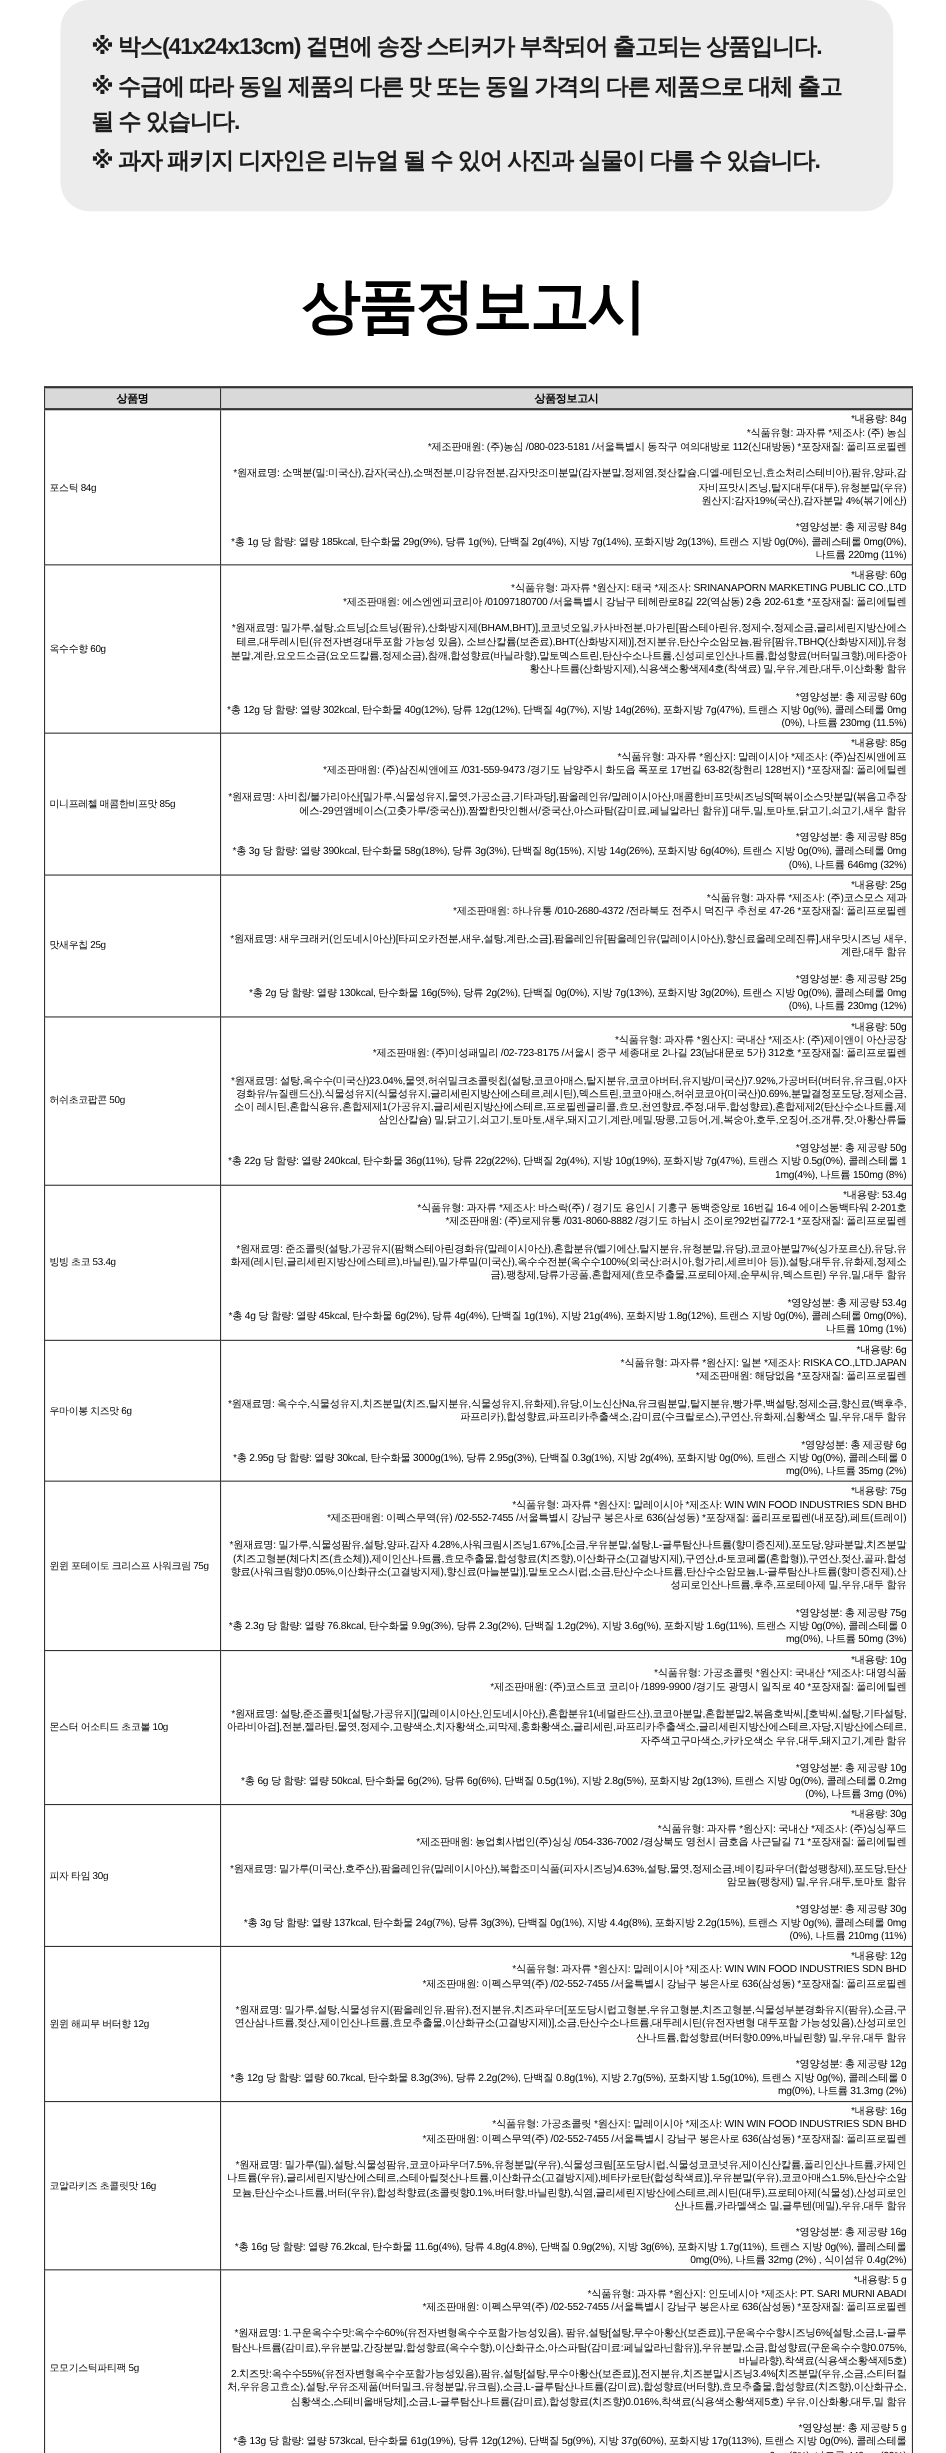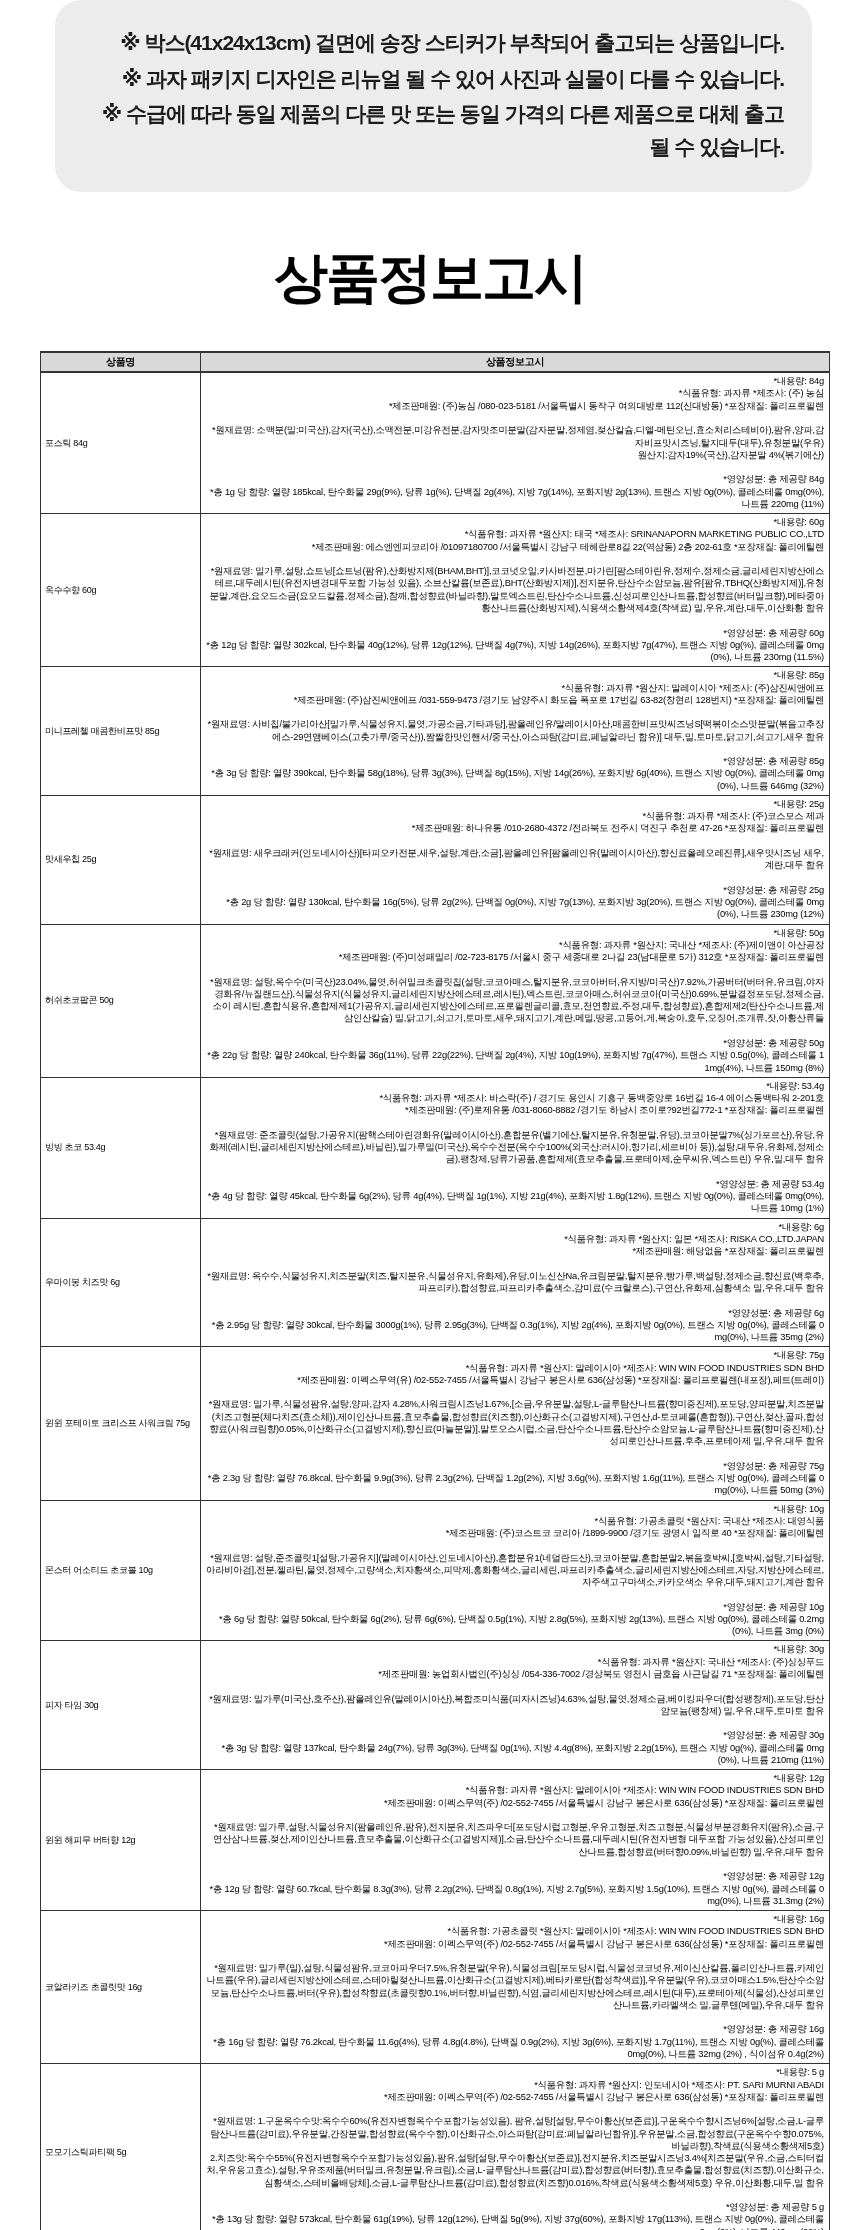--- a/index.html
+++ b/index.html
@@ -16,21 +16,20 @@
     padding:24px 28px 26px 28px;
     box-sizing:border-box;
   }
   .notice-line {
     font-size:21px;
     font-weight:600;
     color:#1c1c1c;
     letter-spacing:-1px;
     margin:3px 0;
     line-height:1.55;
-    text-align:right;
   }
   .page-title {
     text-align:center;
     font-size:54px;
     font-weight:900;
     letter-spacing:-2px;
     margin:50px 0 36px 0;
     color:#000;
   }
   .info-table {
@@ -69,22 +68,22 @@
     word-break:break-all;
     letter-spacing:-0.2px;
     text-align:right;
   }
 </style>
 </head>
 <body>
 
 <div class="notice-box">
   <p class="notice-line">※ 박스(41x24x13cm) 겉면에 송장 스티커가 부착되어 출고되는 상품입니다.</p>
+  <p class="notice-line">※ 수급에 따라 동일 제품의 다른 맛 또는 동일 가격의 다른 제품으로 대체 출고 될 수 있습니다.</p>
   <p class="notice-line">※ 과자 패키지 디자인은 리뉴얼 될 수 있어 사진과 실물이 다를 수 있습니다.</p>
-  <p class="notice-line">※ 수급에 따라 동일 제품의 다른 맛 또는 동일 가격의 다른 제품으로 대체 출고 될 수 있습니다.</p>
 </div>
 
 <h1 class="page-title">상품정보고시</h1>
 
 <table class="info-table">
   <colgroup>
     <col class="col-name">
     <col>
   </colgroup>
   <thead>

